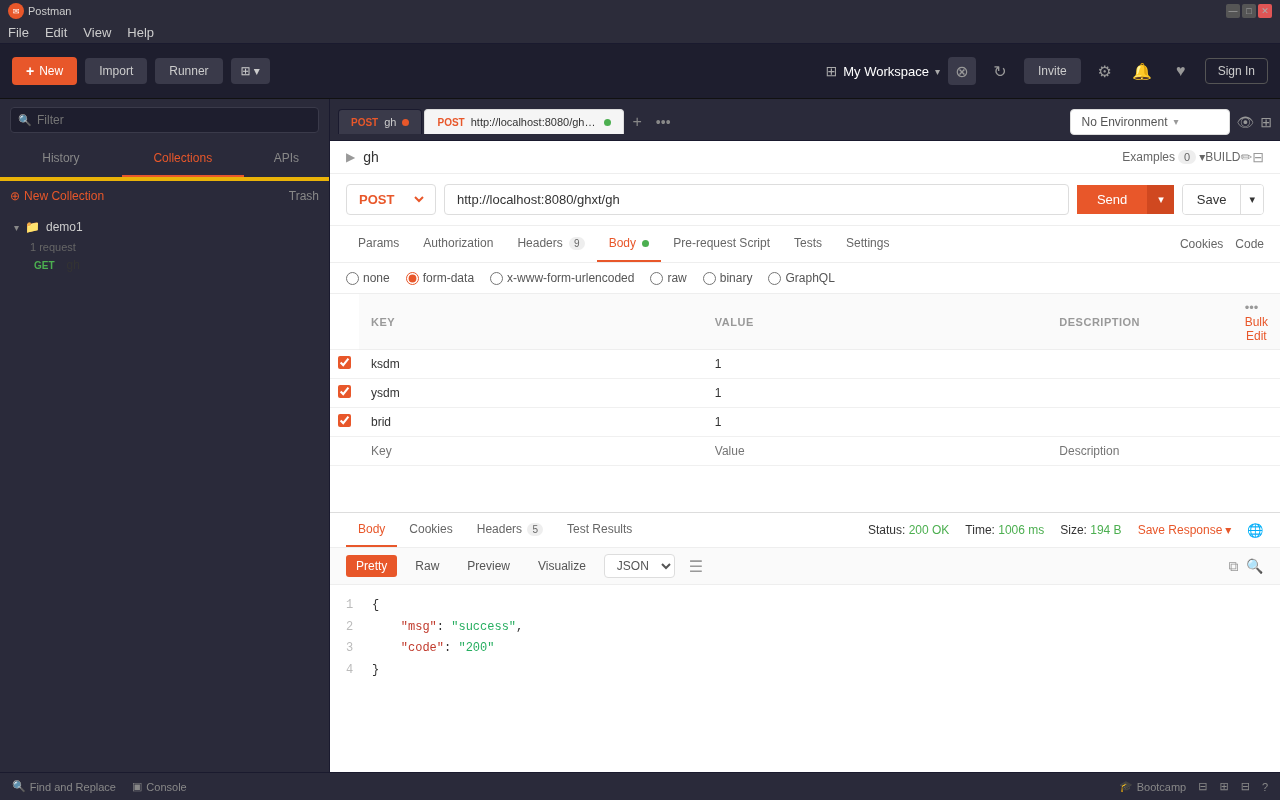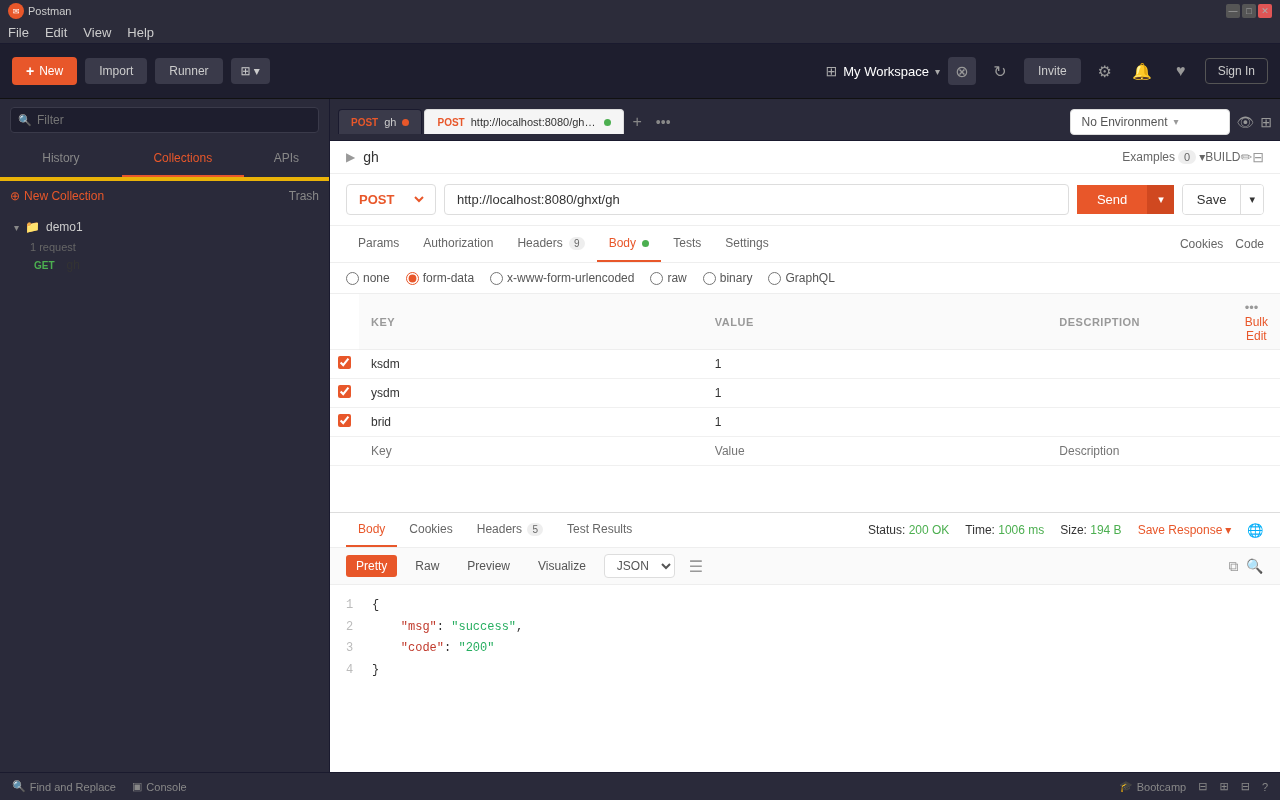--- a/index.html
+++ b/index.html
@@ -340,20 +340,21 @@
           <button class="save-btn">Save</button>
           <button class="save-btn-arrow">▾</button>
         </div>
       </div>
 
       <div class="tabs-nav">
         <div class="tab-nav-item">Params</div>
         <div class="tab-nav-item">Authorization</div>
         <div class="tab-nav-item">Headers <span class="tab-badge">9</span></div>
         <div class="tab-nav-item active">Body <span class="body-dot"></span></div>
+        <div class="tab-nav-item">Pre-request Script</div>
         <div class="tab-nav-item">Tests</div>
         <div class="tab-nav-item">Settings</div>
         <div class="tab-nav-right">
           <a>Cookies</a>
           <a>Code</a>
         </div>
       </div>
 
       <div class="body-type-bar">
         <label class="radio-opt">

